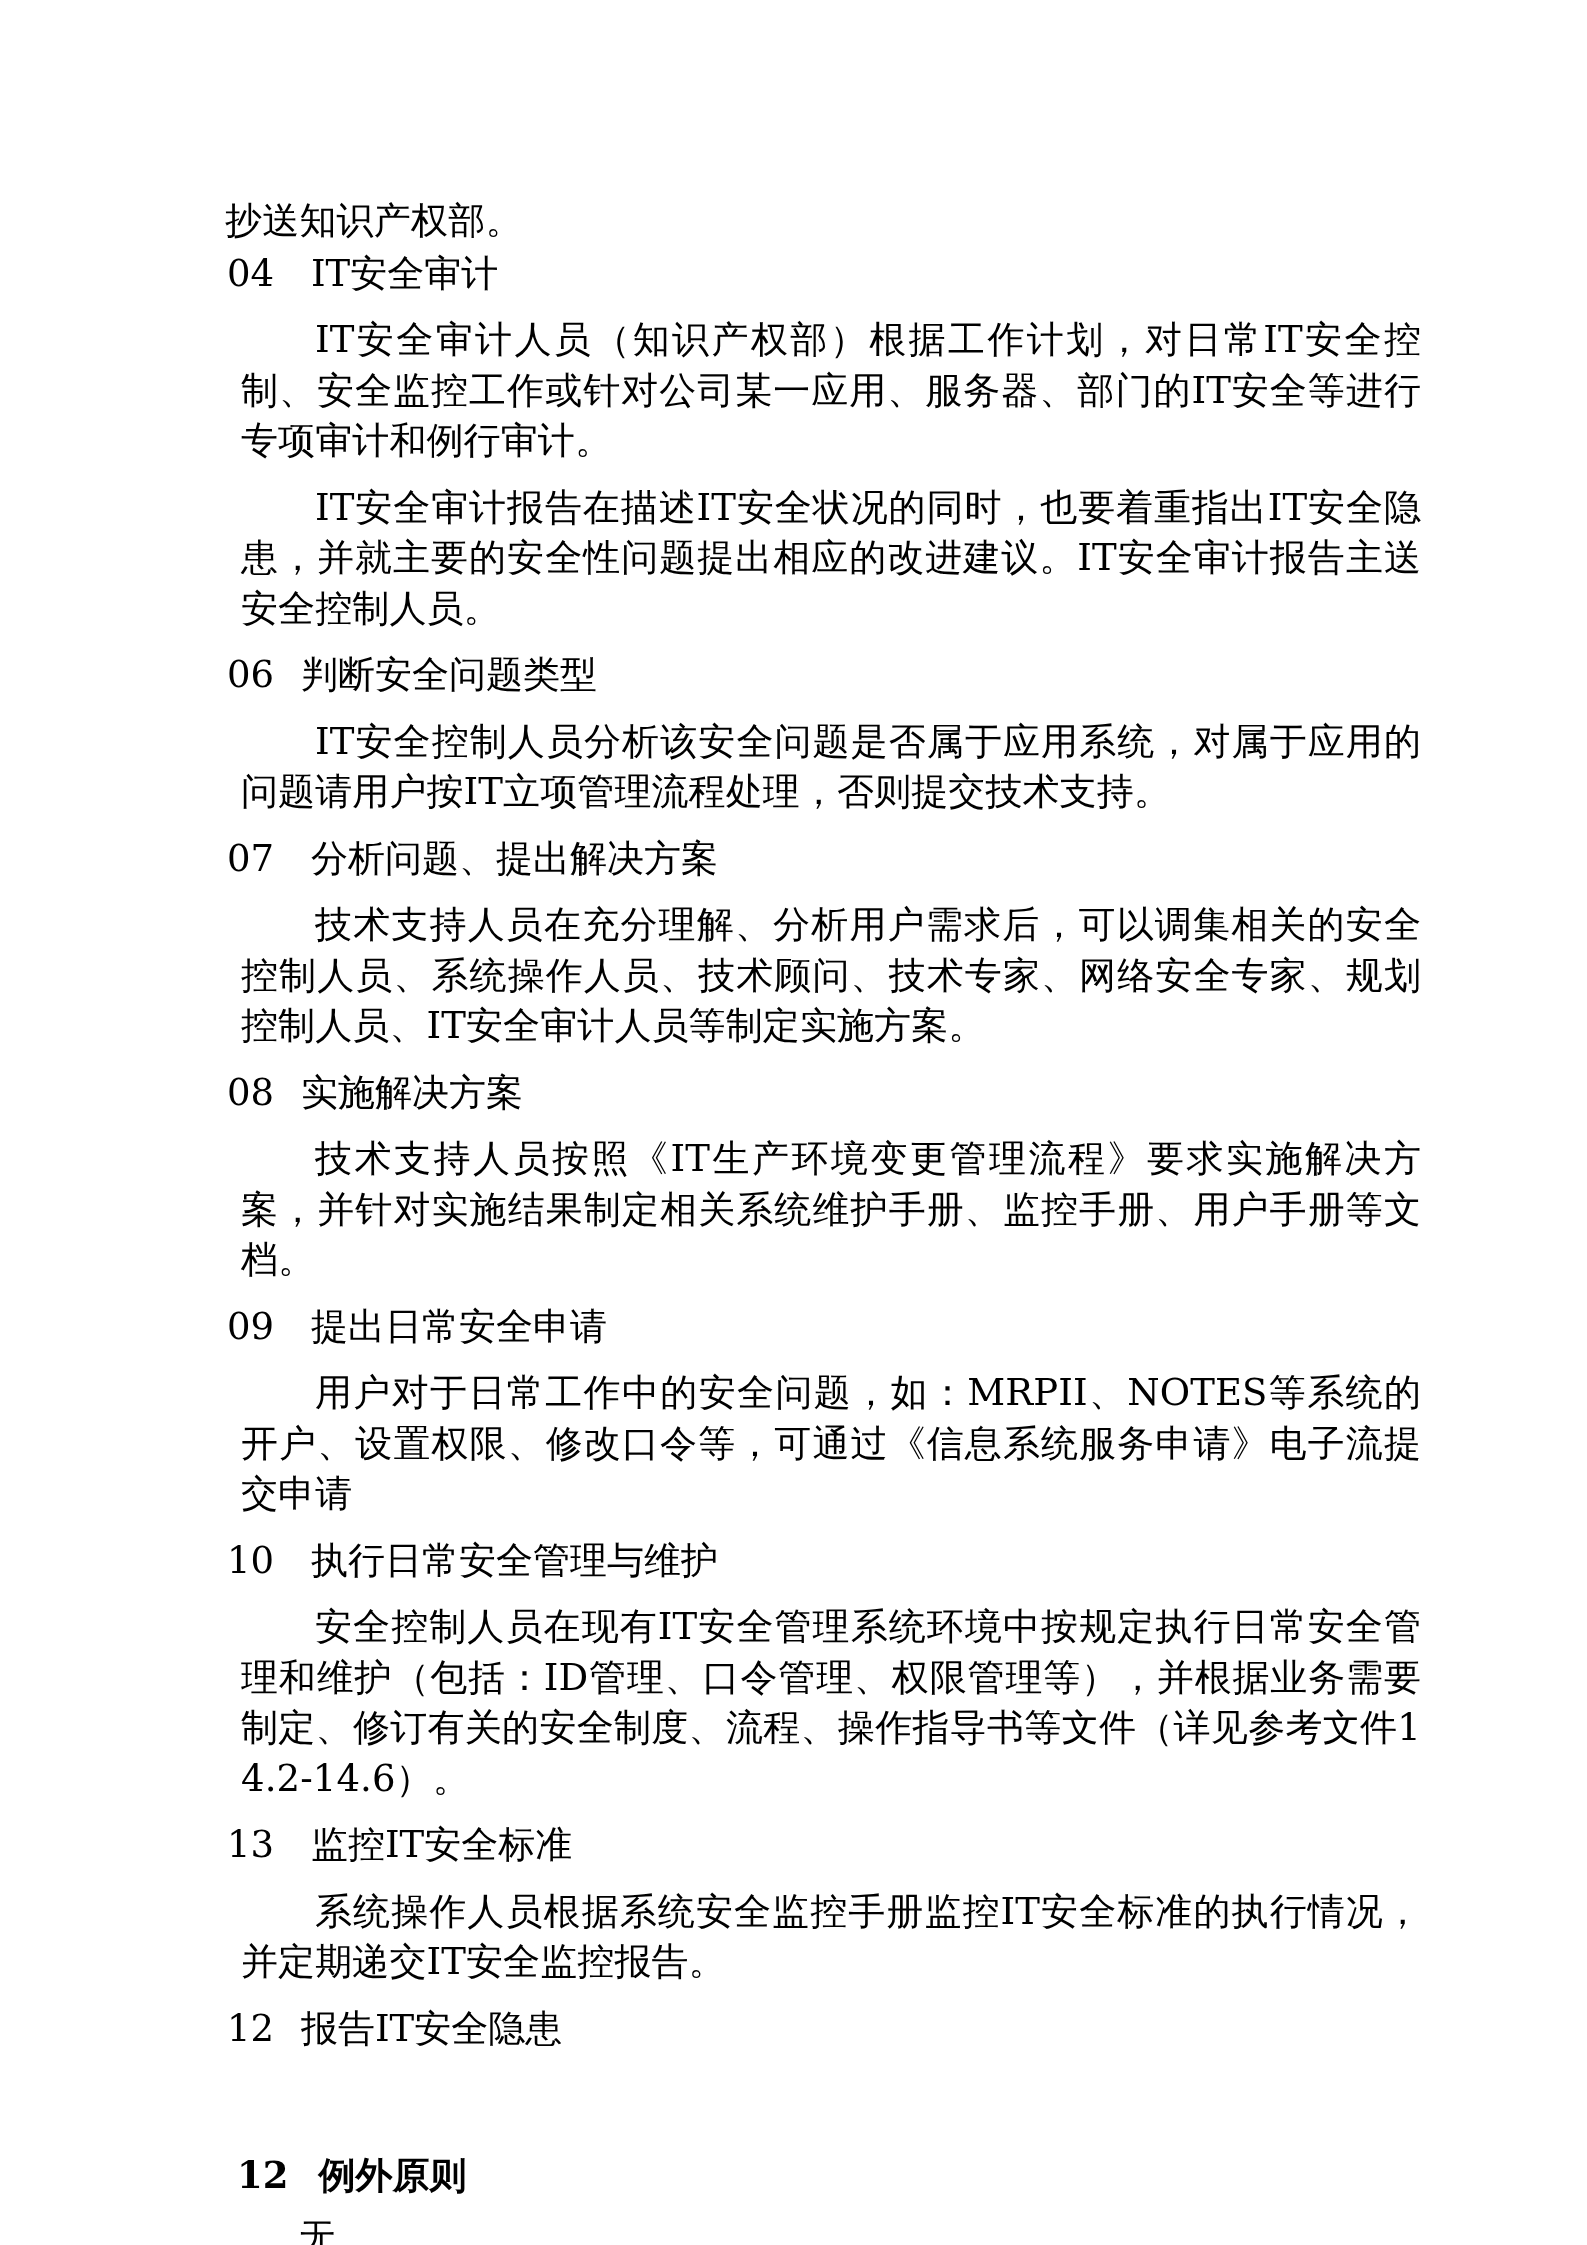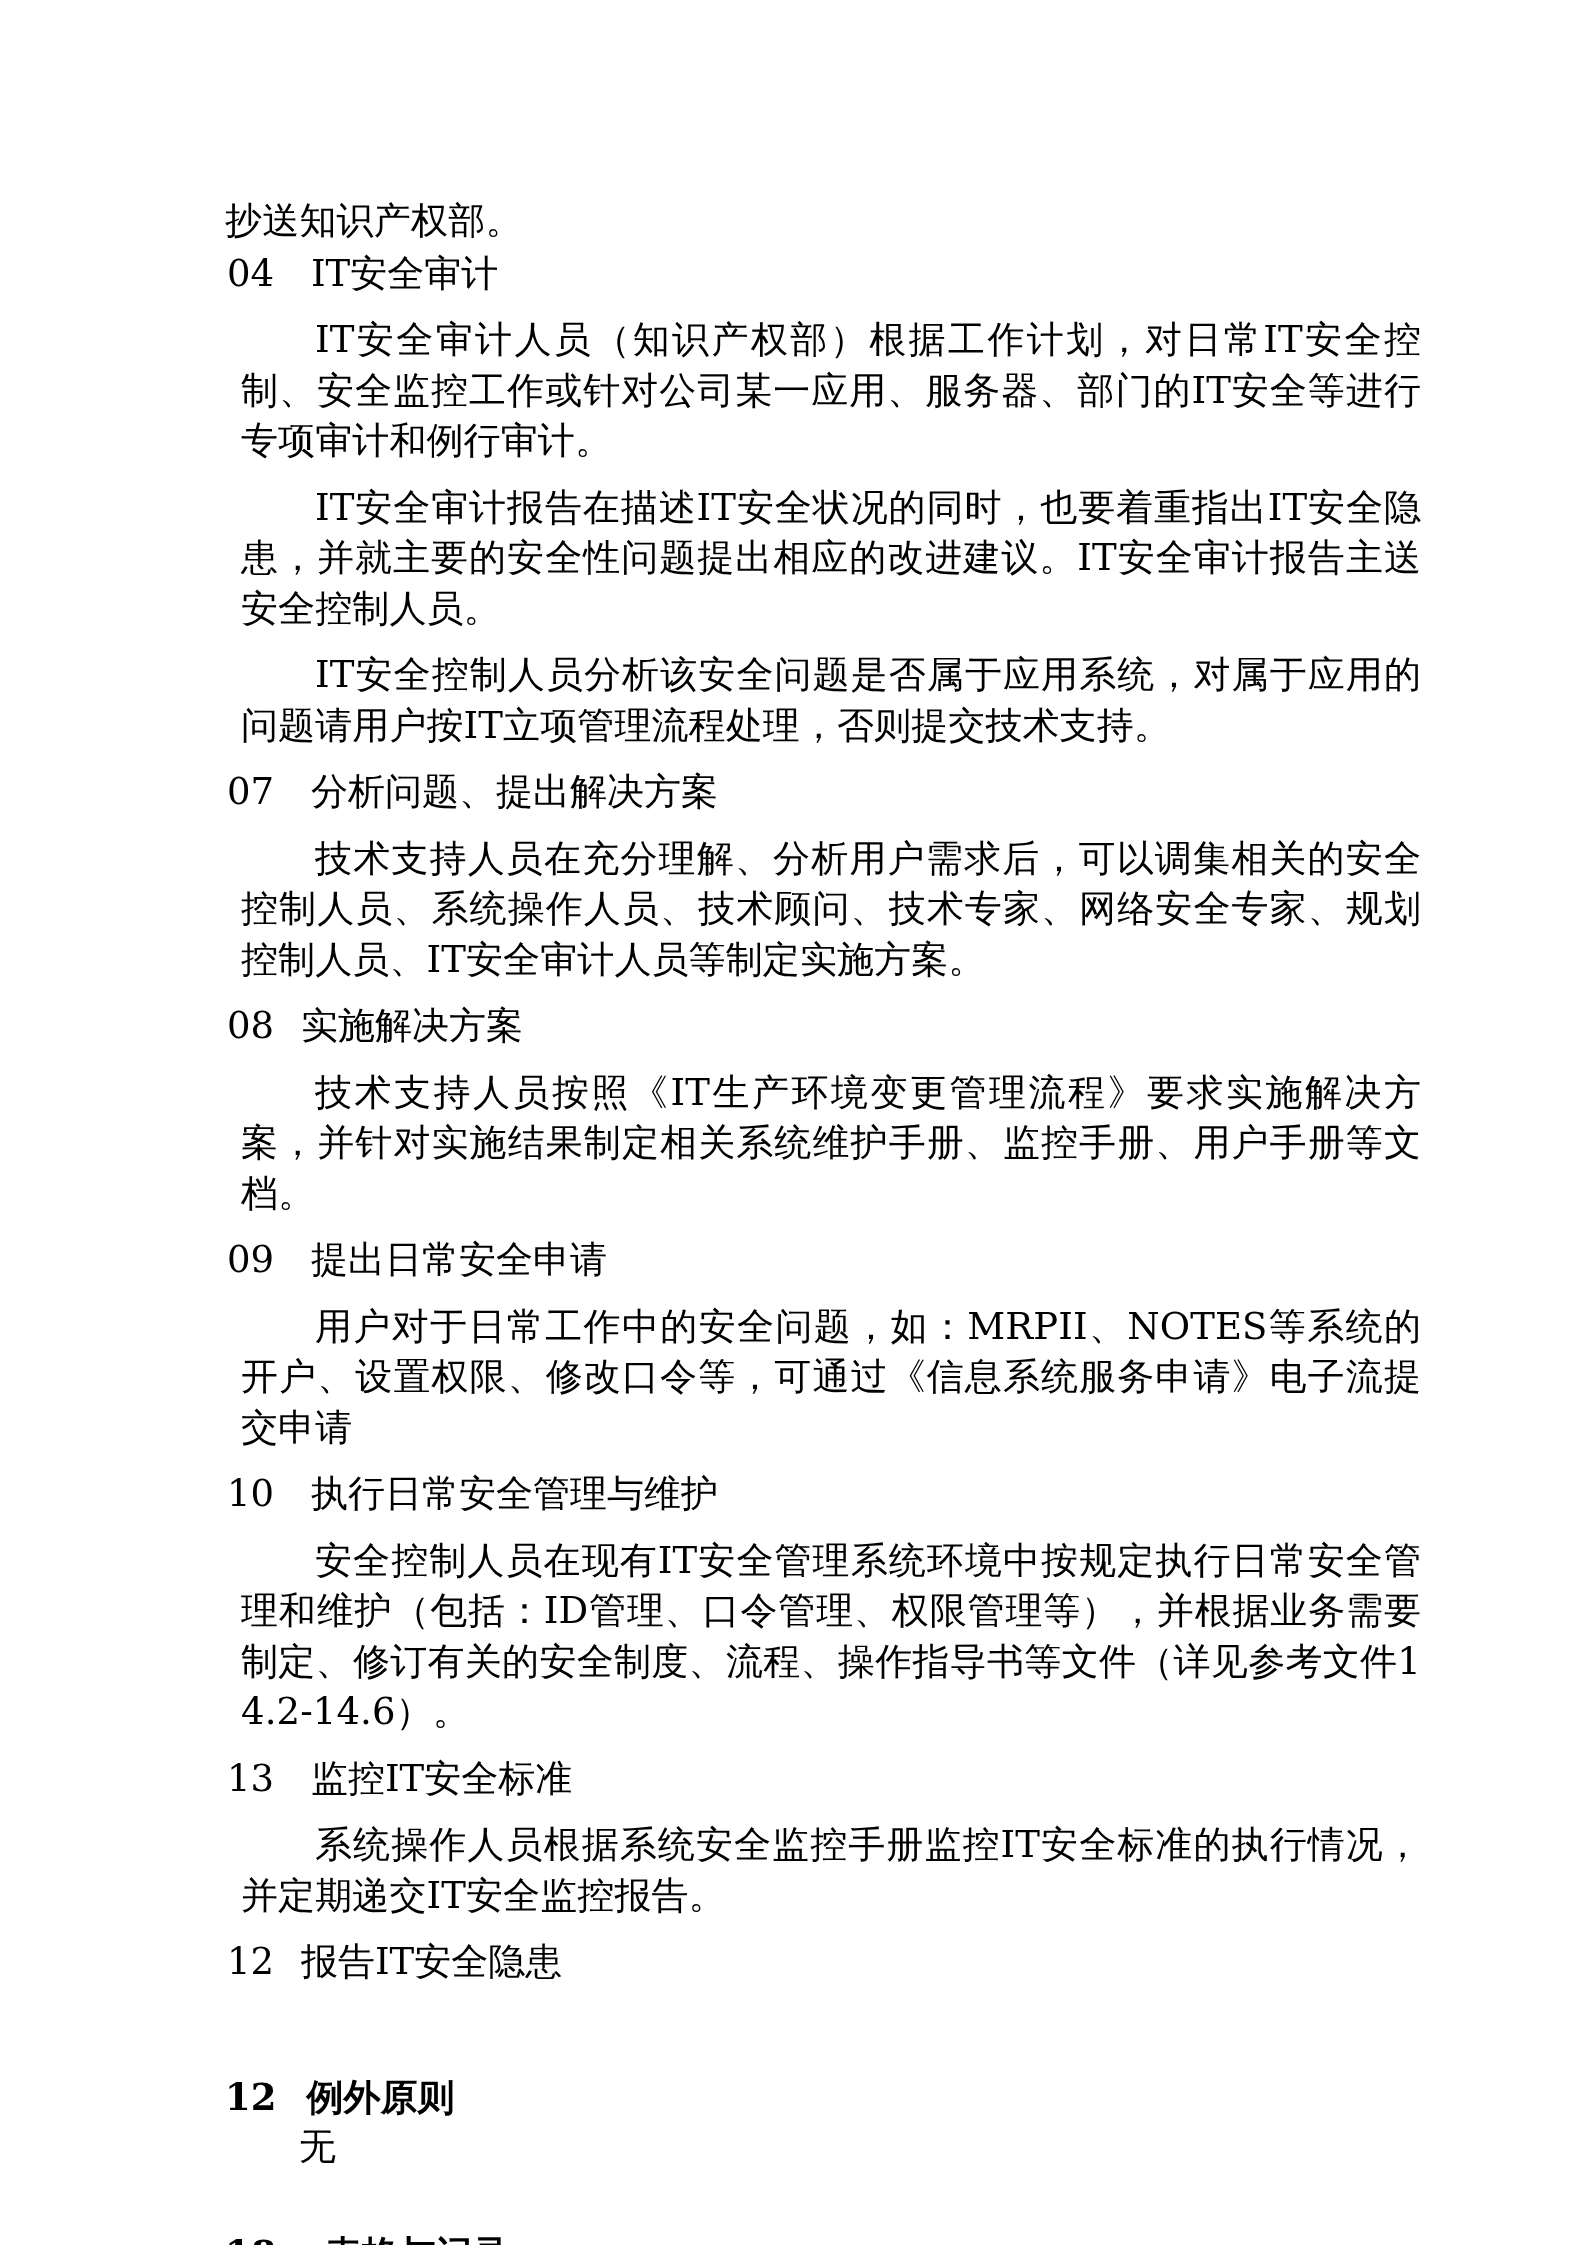--- a/index.html
+++ b/index.html
@@ -63,21 +63,21 @@
     text-justify: inter-character;
     text-indent: 74px;
     word-break: break-all;
     letter-spacing: 0.1px;
   }
   
   .section-heading {
     font-size: 37px;
     line-height: 50.5px;
     font-weight: bold;
-    margin: 0;
+    margin: 12px;
     white-space: pre;
   }
   .section-heading .snum {
     display: inline-block;
     min-width: 44px;
   }
   .section-heading .sgap {
     display: inline-block;
     width: 30px;
   }
@@ -103,20 +103,21 @@
 <div class="page">
   <div class="doc-body">
 
     <p class="line">抄送知识产权部。</p>
 
     <p class="step"><span class="num">04</span><span class="gap-wide"></span><span>IT安全审计</span></p>
     <p class="para">IT安全审计人员（知识产权部）根据工作计划，对日常IT安全控制、安全监控工作或针对公司某一应用、服务器、部门的IT安全等进行专项审计和例行审计。</p>
 
     <p class="para">IT安全审计报告在描述IT安全状况的同时，也要着重指出IT安全隐患，并就主要的安全性问题提出相应的改进建议。IT安全审计报告主送安全控制人员。</p>
 
+    <p class="step"><span class="num">06</span><span class="gap-narrow"></span><span>判断安全问题类型</span></p>
     <p class="para">IT安全控制人员分析该安全问题是否属于应用系统，对属于应用的问题请用户按IT立项管理流程处理，否则提交技术支持。</p>
 
     <p class="step"><span class="num">07</span><span class="gap-wide"></span><span>分析问题、提出解决方案</span></p>
     <p class="para">技术支持人员在充分理解、分析用户需求后，可以调集相关的安全控制人员、系统操作人员、技术顾问、技术专家、网络安全专家、规划控制人员、IT安全审计人员等制定实施方案。</p>
 
     <p class="step"><span class="num">08</span><span class="gap-narrow"></span><span>实施解决方案</span></p>
     <p class="para">技术支持人员按照《IT生产环境变更管理流程》要求实施解决方案，并针对实施结果制定相关系统维护手册、监控手册、用户手册等文档。</p>
 
     <p class="step"><span class="num">09</span><span class="gap-wide"></span><span>提出日常安全申请</span></p>
     <p class="para">用户对于日常工作中的安全问题，如：MRPII、NOTES等系统的开户、设置权限、修改口令等，可通过《信息系统服务申请》电子流提交申请</p>

